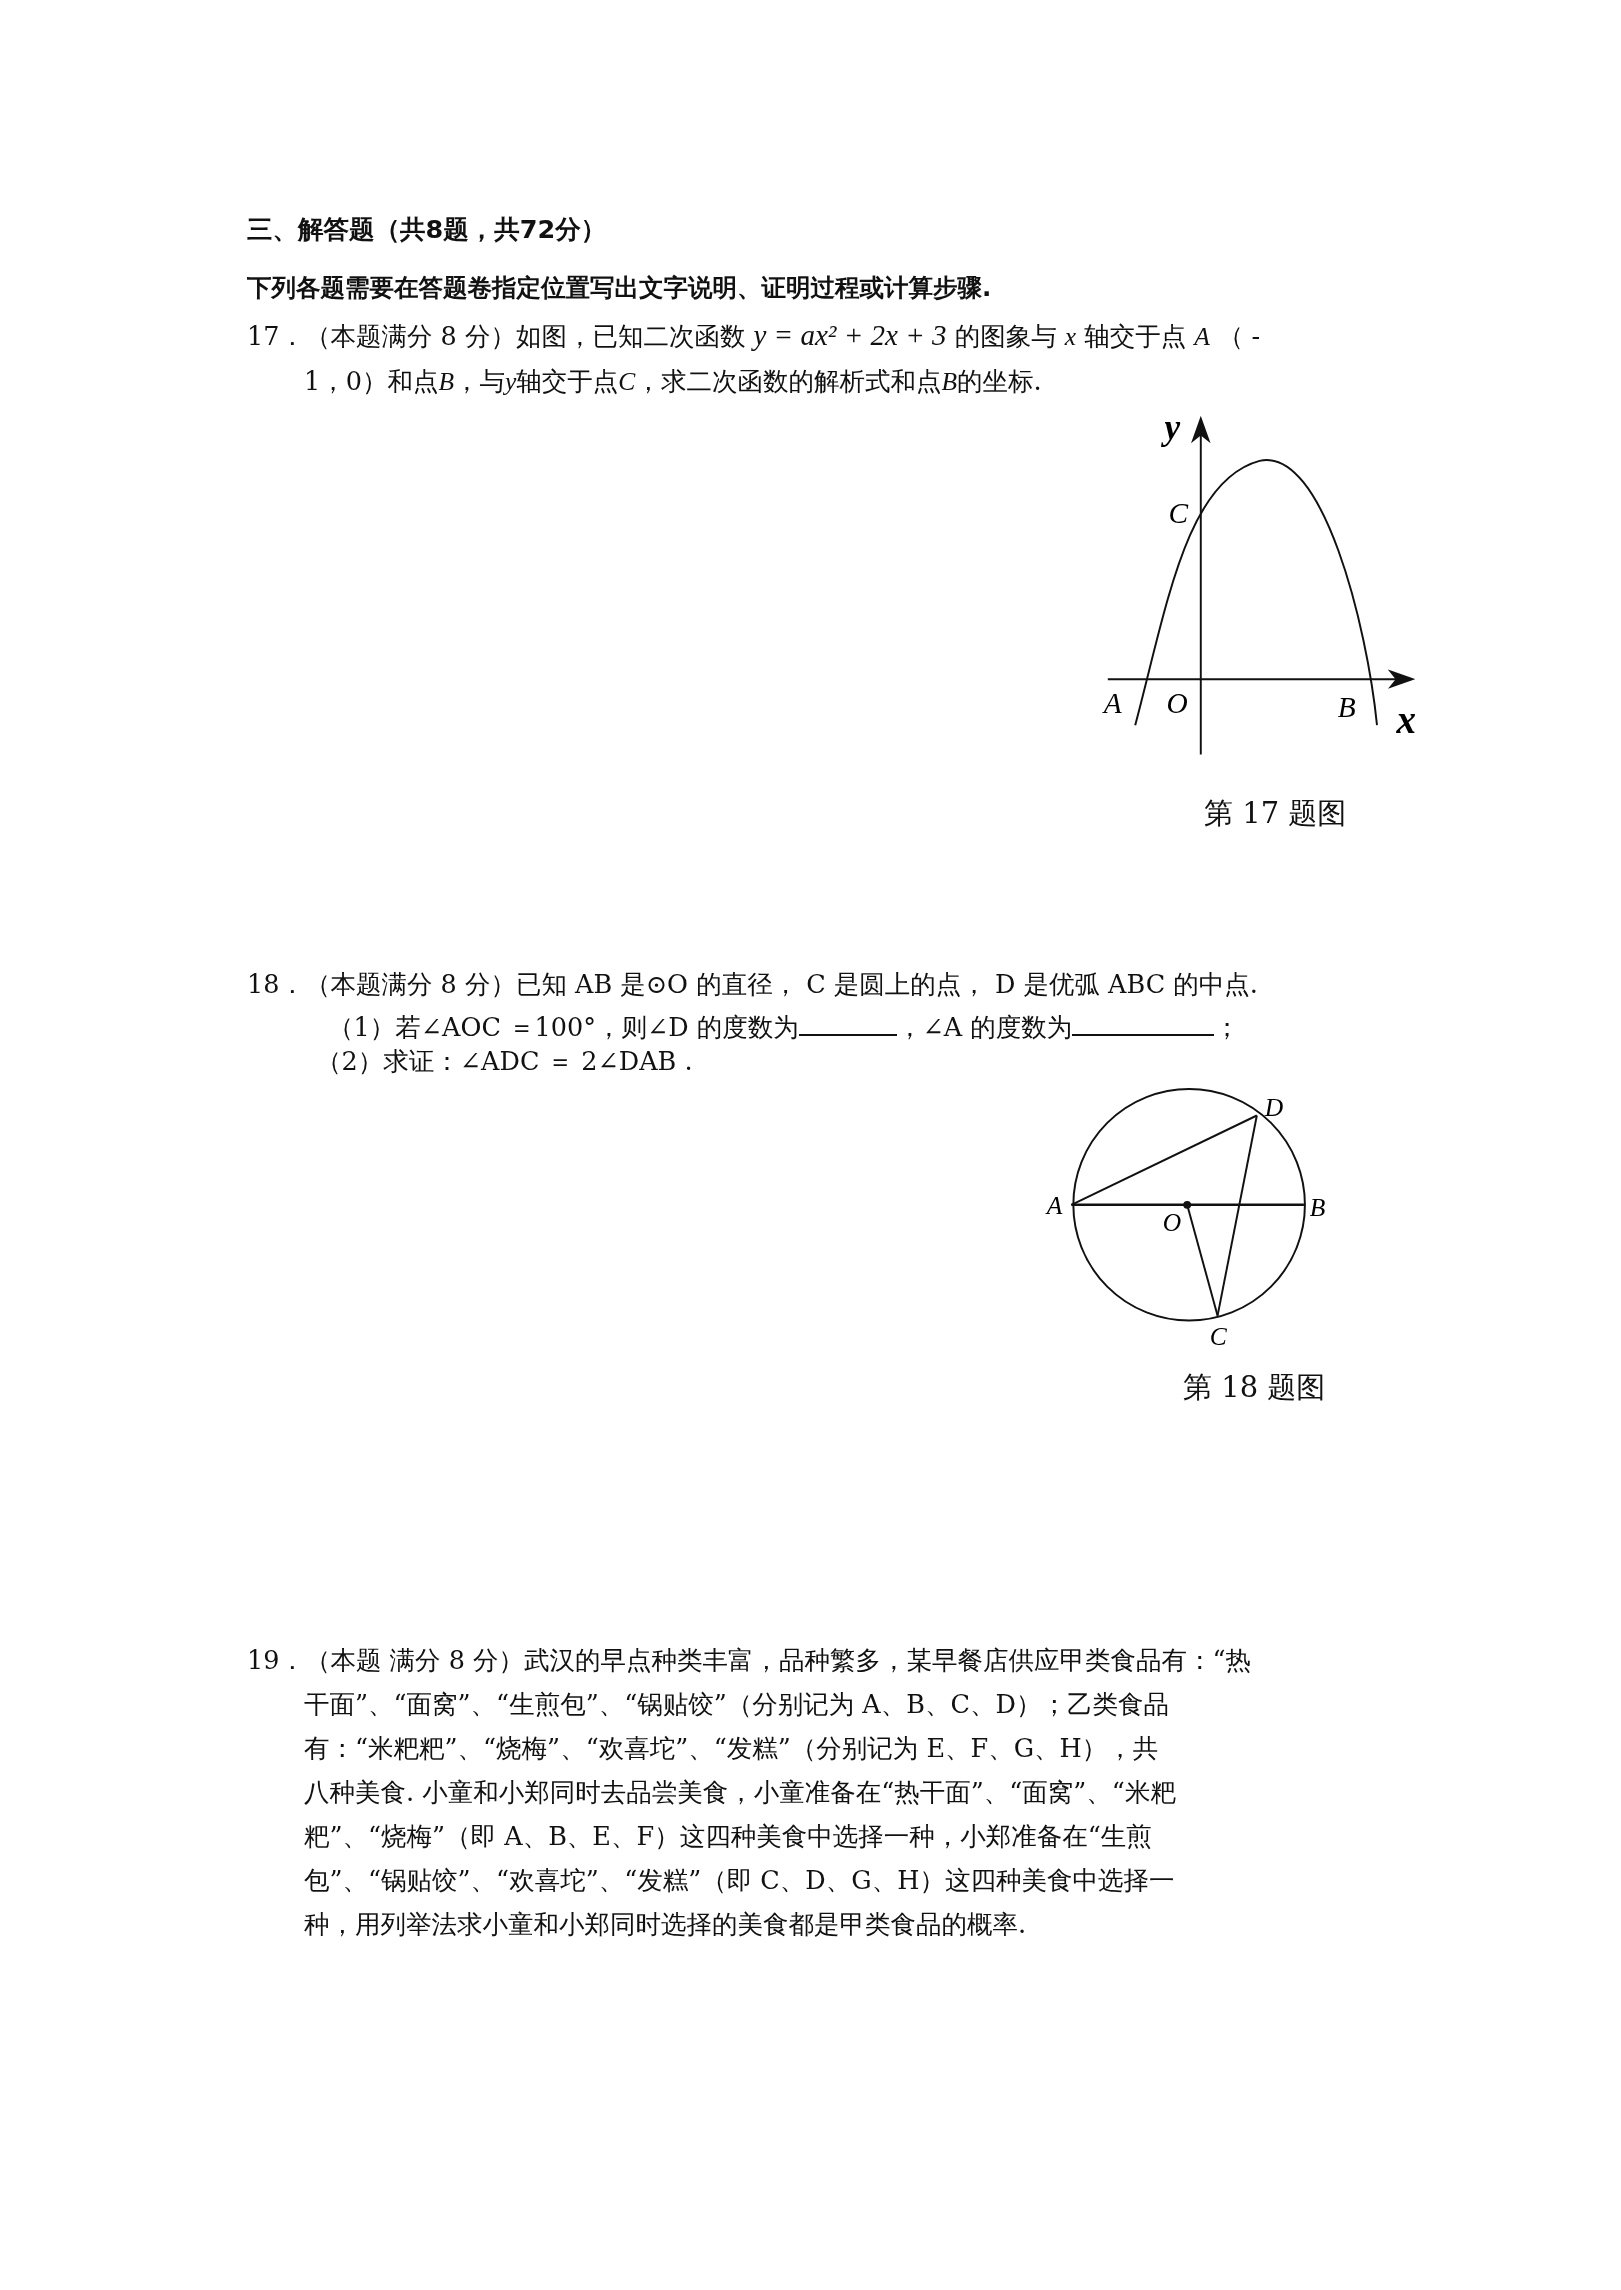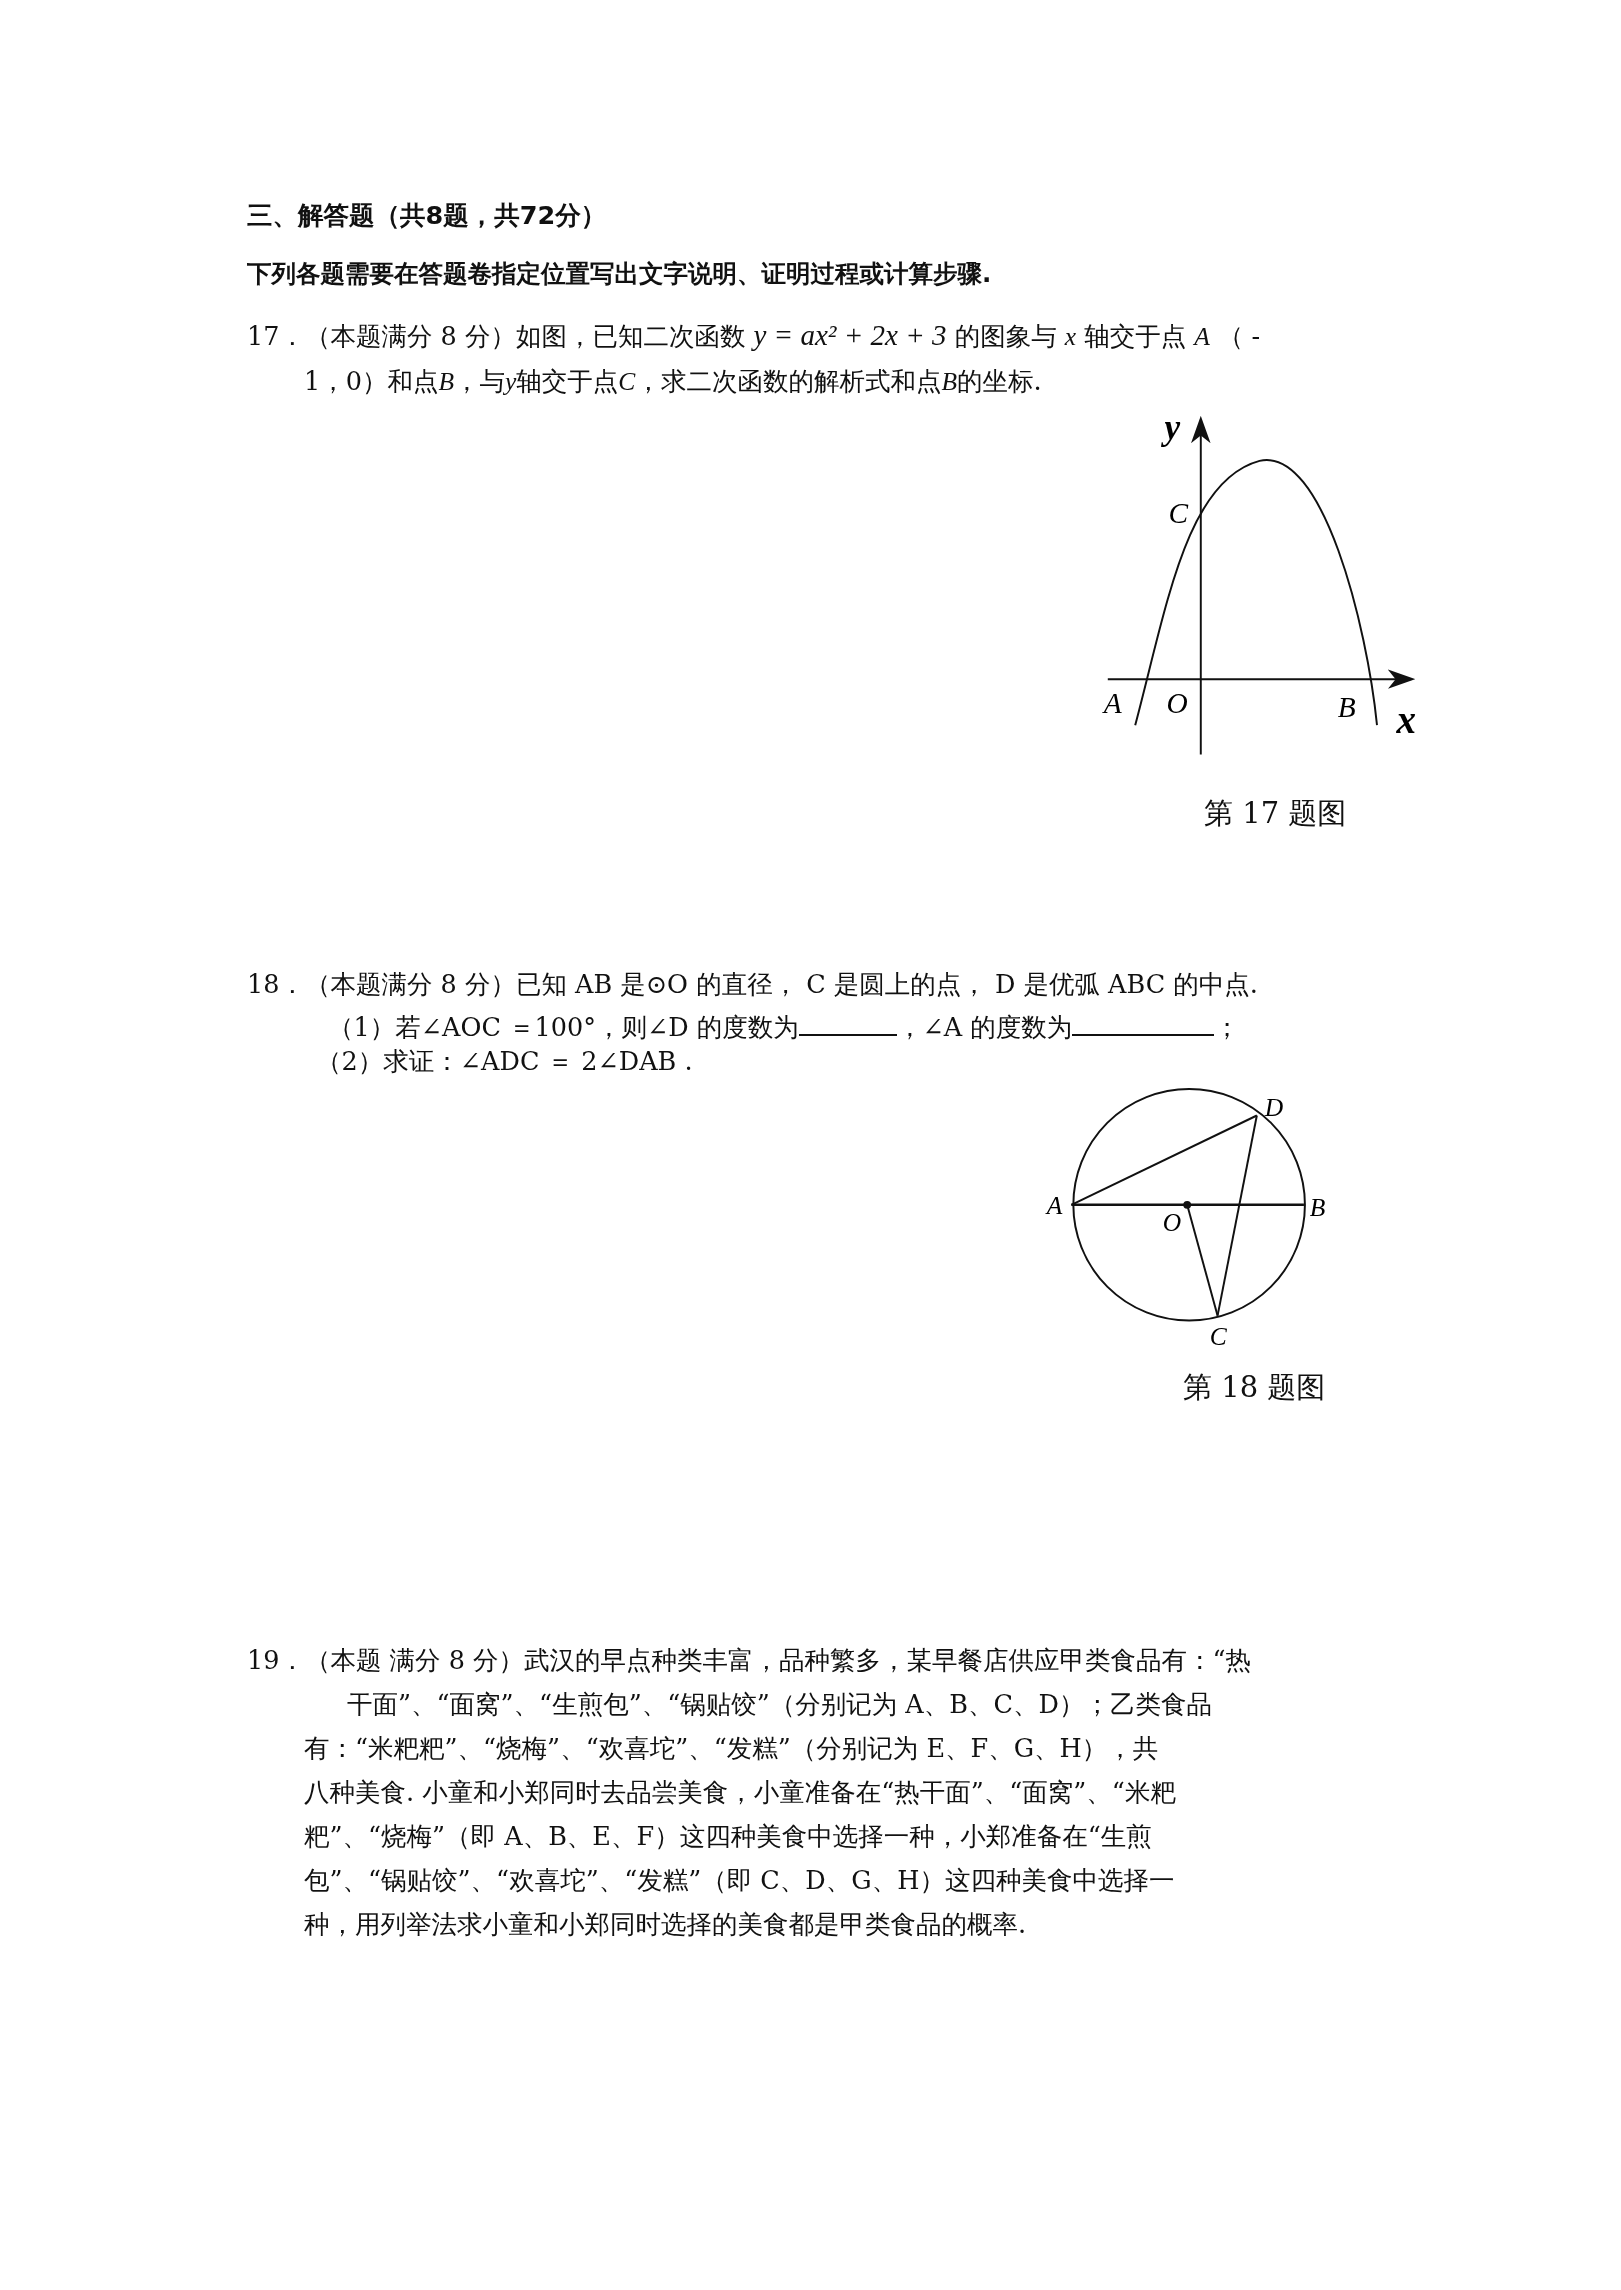--- a/index.html
+++ b/index.html
@@ -1,19 +1,19 @@
 <!DOCTYPE html>
 <html><head>
 <meta charset="utf-8">
 <style>
   html, body { margin: 0; padding: 0; background: #ffffff; }
   body { width: 1621px; height: 2291px; position: relative; overflow: hidden;
          font-family: "DejaVu Serif", "Liberation Serif", serif; color: #111; }
   .line { position: absolute; white-space: nowrap; font-size: 25.5px; line-height: 33px; }
-  .bold { font-weight: bold; font-family: "DejaVu Sans", "Liberation Sans", sans-serif; }
+  .bold { font-weight: bold; font-family: "DejaVu Sans", "Liberation Sans", sans-serif; margin-top: 14px; }
   .it { font-style: italic; font-family: "Liberation Serif", serif; }
   .math { font-family: "Liberation Serif", serif; font-size: 29px; }
   .blank { display: inline-block; border-bottom: 2px solid #111; height: 25.5px; vertical-align: baseline; }
   .caption { position: absolute; font-size: 29px; white-space: nowrap; }
   svg text { font-family: "Liberation Serif", serif; font-style: italic; }
 </style>
 </head>
 <body>
 
 <div class="line bold" style="left:247px; top:199px;">三、解答题（共8题，共72分）</div>
@@ -74,20 +74,20 @@
     <text x="174" y="262" font-size="26">C</text>
     <text x="230" y="28" font-size="26">D</text>
   </svg>
   <div class="caption" style="left:1141px; top:1368px;margin-left:42px;">第 18 题图</div>
 </div>
 
 <div>
   <div class="line" style="left:247px; top:1644px;">
     <span>19．</span><span>（本题 满分 8 分）武汉的早点种类丰富，品种繁多，某早餐店供应甲类食品有：“热</span>
   </div>
-  <div class="line" style="left:304px; top:1688px;margin-left:43px;">干面”、“面窝”、“生煎包”、“锅贴饺”（分别记为 A、B、C、D）；乙类食品</div>
+  <div class="line" style="left:304px; top:1688px;">干面”、“面窝”、“生煎包”、“锅贴饺”（分别记为 A、B、C、D）；乙类食品</div>
   <div class="line" style="left:304px; top:1732px;text-align:right;">有：“米粑粑”、“烧梅”、“欢喜坨”、“发糕”（分别记为 E、F、G、H），共</div>
   <div class="line" style="left:304px; top:1776px;text-align:center;">八种美食. 小童和小郑同时去品尝美食，小童准备在“热干面”、“面窝”、“米粑</div>
   <div class="line" style="left:304px; top:1820px;">粑”、“烧梅”（即 A、B、E、F）这四种美食中选择一种，小郑准备在“生煎</div>
   <div class="line" style="left:304px; top:1864px;">包”、“锅贴饺”、“欢喜坨”、“发糕”（即 C、D、G、H）这四种美食中选择一</div>
   <div class="line" style="left:304px; top:1908px;">种，用列举法求小童和小郑同时选择的美食都是甲类食品的概率.</div>
 </div>
 
 
 </body></html>

